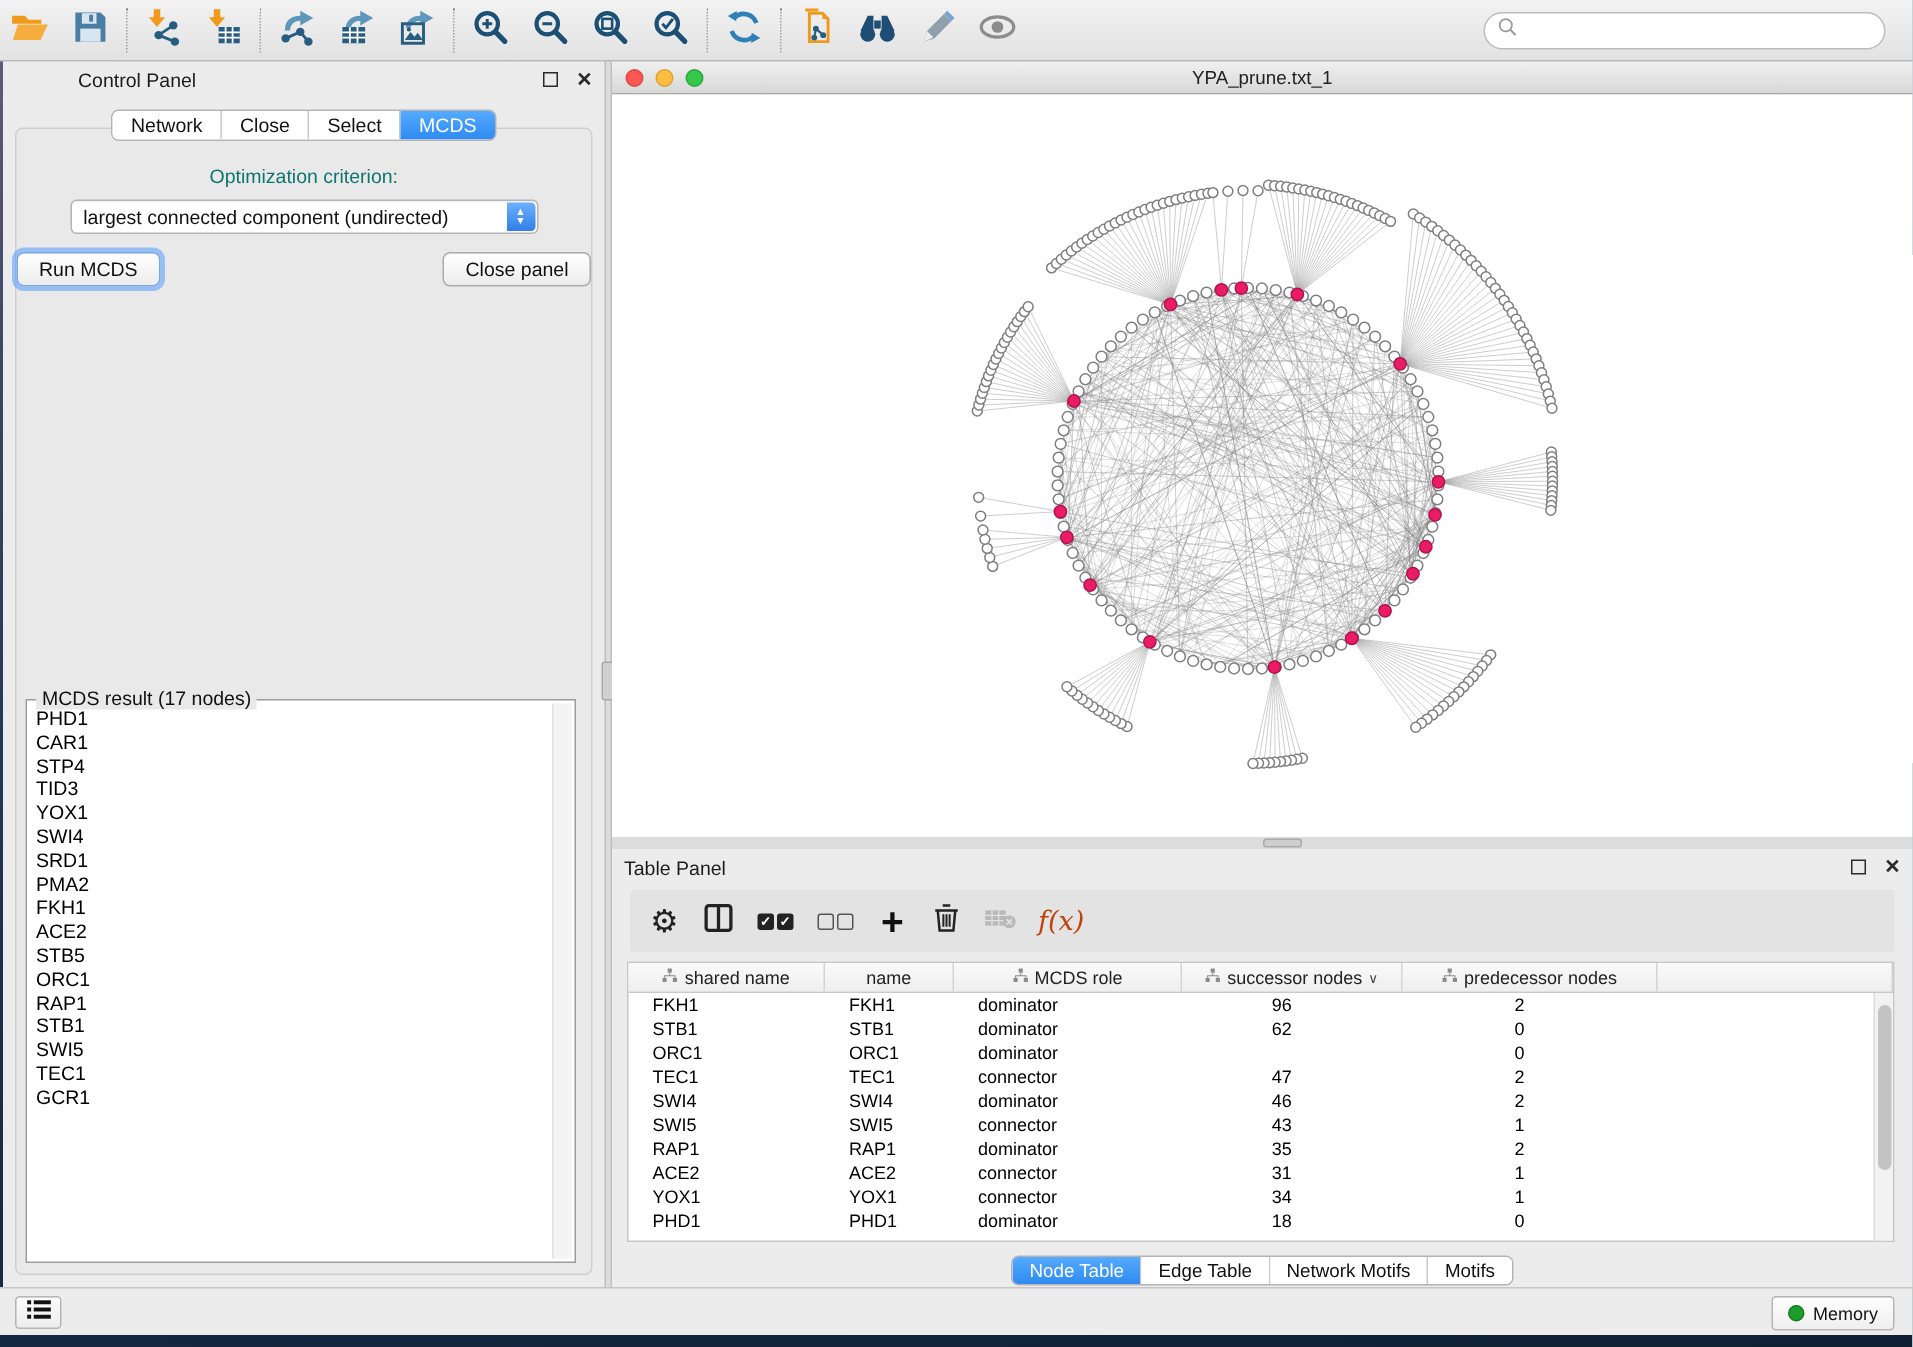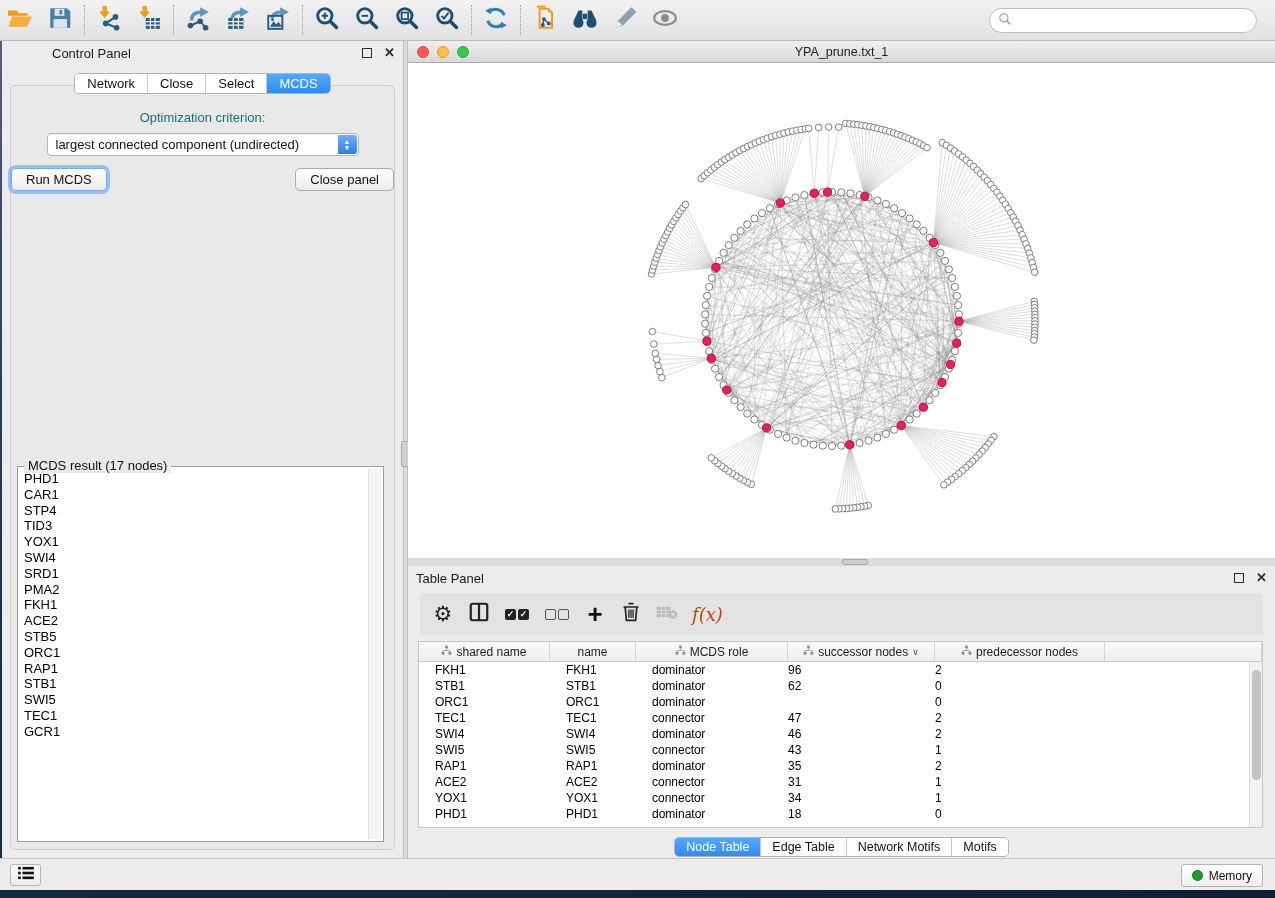--- a/index.html
+++ b/index.html
@@ -89,21 +89,21 @@
   .fx-glyph { font-family:"DejaVu Serif", serif; font-style:italic; font-size:18px; color:#c2410c; }
   .table-wrap { position:relative; margin:6px 12px 0 10px; height:187px; background:#fff; border:1px solid #c6c6c6; }
   .thead { display:flex; height:20px; background:linear-gradient(#fafafa,#eee); border-bottom:1px solid #c9c9c9; }
   .th { display:flex; align-items:center; justify-content:center; gap:4px; font-size:12px; color:#222;
     border-right:1px solid #d4d4d4; overflow:hidden; }
   .th svg { width:11px; height:11px; flex:none; }
   .sort-chev { font-size:9px; color:#444; }
   .tbody .tr { display:flex; height:16px; }
   .td { font-size:12px; color:#000; line-height:16px; white-space:nowrap; overflow:hidden; }
   .td.left { padding-left:16px; }
-  .td.num { text-align:left; padding-right:14px; }
+  .td.num { text-align:center; padding-right:14px; }
   .tbl-scroll { position:absolute; right:0; top:20px; bottom:0; width:13px; background:#f2f2f2; border-left:1px solid #ddd; }
   .tbl-thumb { position:absolute; left:1.5px; width:9px; top:8px; height:110px; background:#c3c3c3; border-radius:5px; }
   .tp-tabs { display:flex; justify-content:center; margin-top:9px; }
   .tp-tabs .seg-btn { font-size:12.5px; padding:2px 11px; }
 
   
   .status-bar { position:absolute; left:0; right:0; bottom:8px; height:32px; background:#ececec;
     border-top:1px solid #c6c6c6; }
   .list-btn { position:absolute; left:10px; top:5px; width:31px; height:22px; background:linear-gradient(#fbfbfb,#ededed);
     border:1px solid #b5b5b5; border-radius:3px; display:flex; align-items:center; justify-content:center; }

